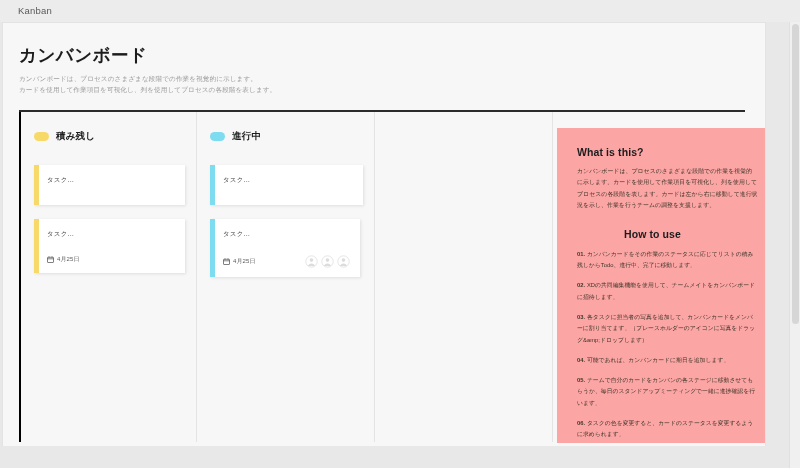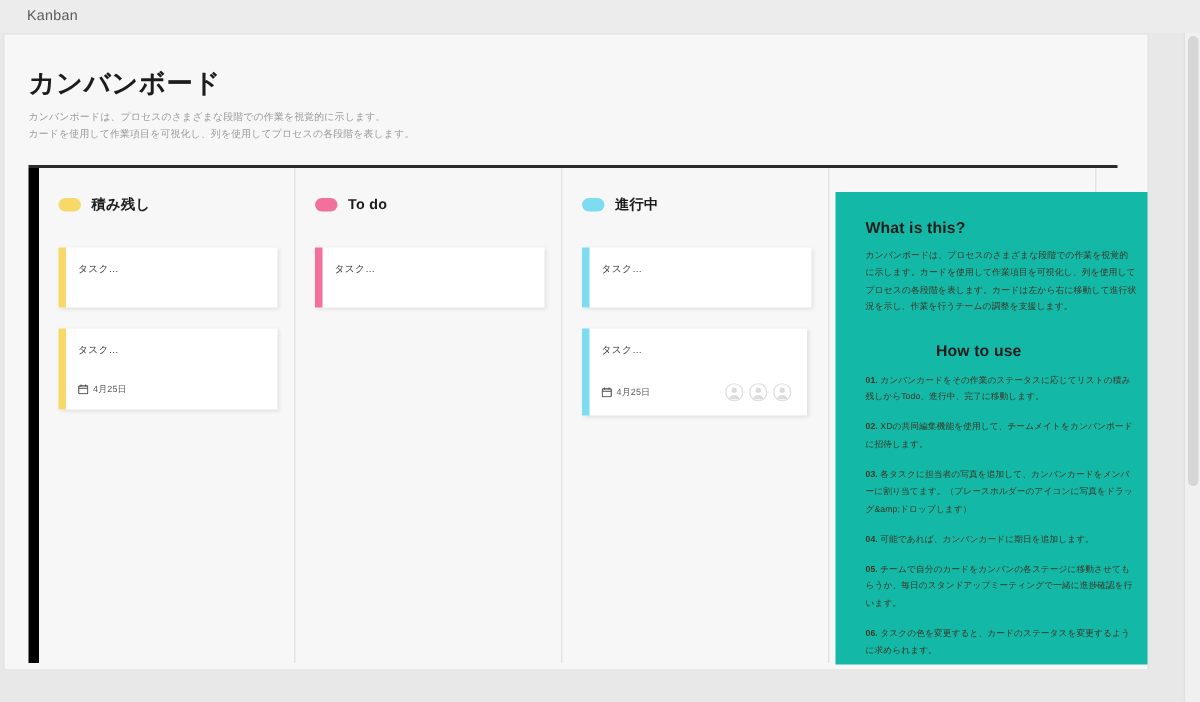--- a/index.html
+++ b/index.html
@@ -70,21 +70,21 @@
     height: 330px;
     display: flex;
   }
   .board-column {
     position: relative;
     width: 178px;
     flex: 0 0 178px;
     border-right: 1px solid #e4e4e4;
     padding: 14px 11px 0 13px;
   }
-  .board-column:first-child { border-left: 7px solid #000000; }
+  .board-column:first-child { border-left: 2px solid #000000; }
 
   
   .column-head {
     display: flex;
     align-items: center;
     gap: 7px;
     height: 22px;
   }
   .column-pill {
     width: 15px; height: 9px;
@@ -138,21 +138,21 @@
     letter-spacing: .1px;
   }
   .avatar-row { display: flex; gap: 3px; }
   .avatar { display: block; }
 
   
   #info-panel {
     position: absolute;
     left: 538px; top: 16px;
     width: 219px; height: 315px;
-    background: #14b8a6;
+    background: #fca5a5;
     padding: 18px 18px 0 20px;
     z-index: 5;
   }
   .panel-heading {
     font-size: 10.5px;
     font-weight: bold;
     color: #1c1c1c;
     letter-spacing: .1px;
   }
   .panel-para {
@@ -233,32 +233,20 @@
                 <line x1="10" y1="0.8" x2="10" y2="3.2" stroke="#4a4a4a" stroke-width="1.4"></line>
               </svg>
               <span class="card-date">4月25日</span>
             </div>
           </div>
         </div>
 
       </div>
     </div>
 
-    <div class="board-column">
-      <div class="column-head">
-        <span class="column-pill" style="background:#f2709c"></span>
-        <span class="column-name">To do</span>
-      </div>
-      <div class="card-stack">
-        <div class="kanban-card">
-          <span style="position:absolute;left:0;top:0;bottom:0;width:5px;background:#f2709c"></span>
-          <div class="card-title">タスク…</div>
-        </div>
-      </div>
-    </div>
 
     <div class="board-column">
       <div class="column-head">
         <span class="column-pill" style="background:#7edcf0"></span>
         <span class="column-name">進行中</span>
       </div>
       <div class="card-stack">
 
         <div class="kanban-card">
           <span style="position:absolute;left:0;top:0;bottom:0;width:5px;background:#7edcf0"></span>

